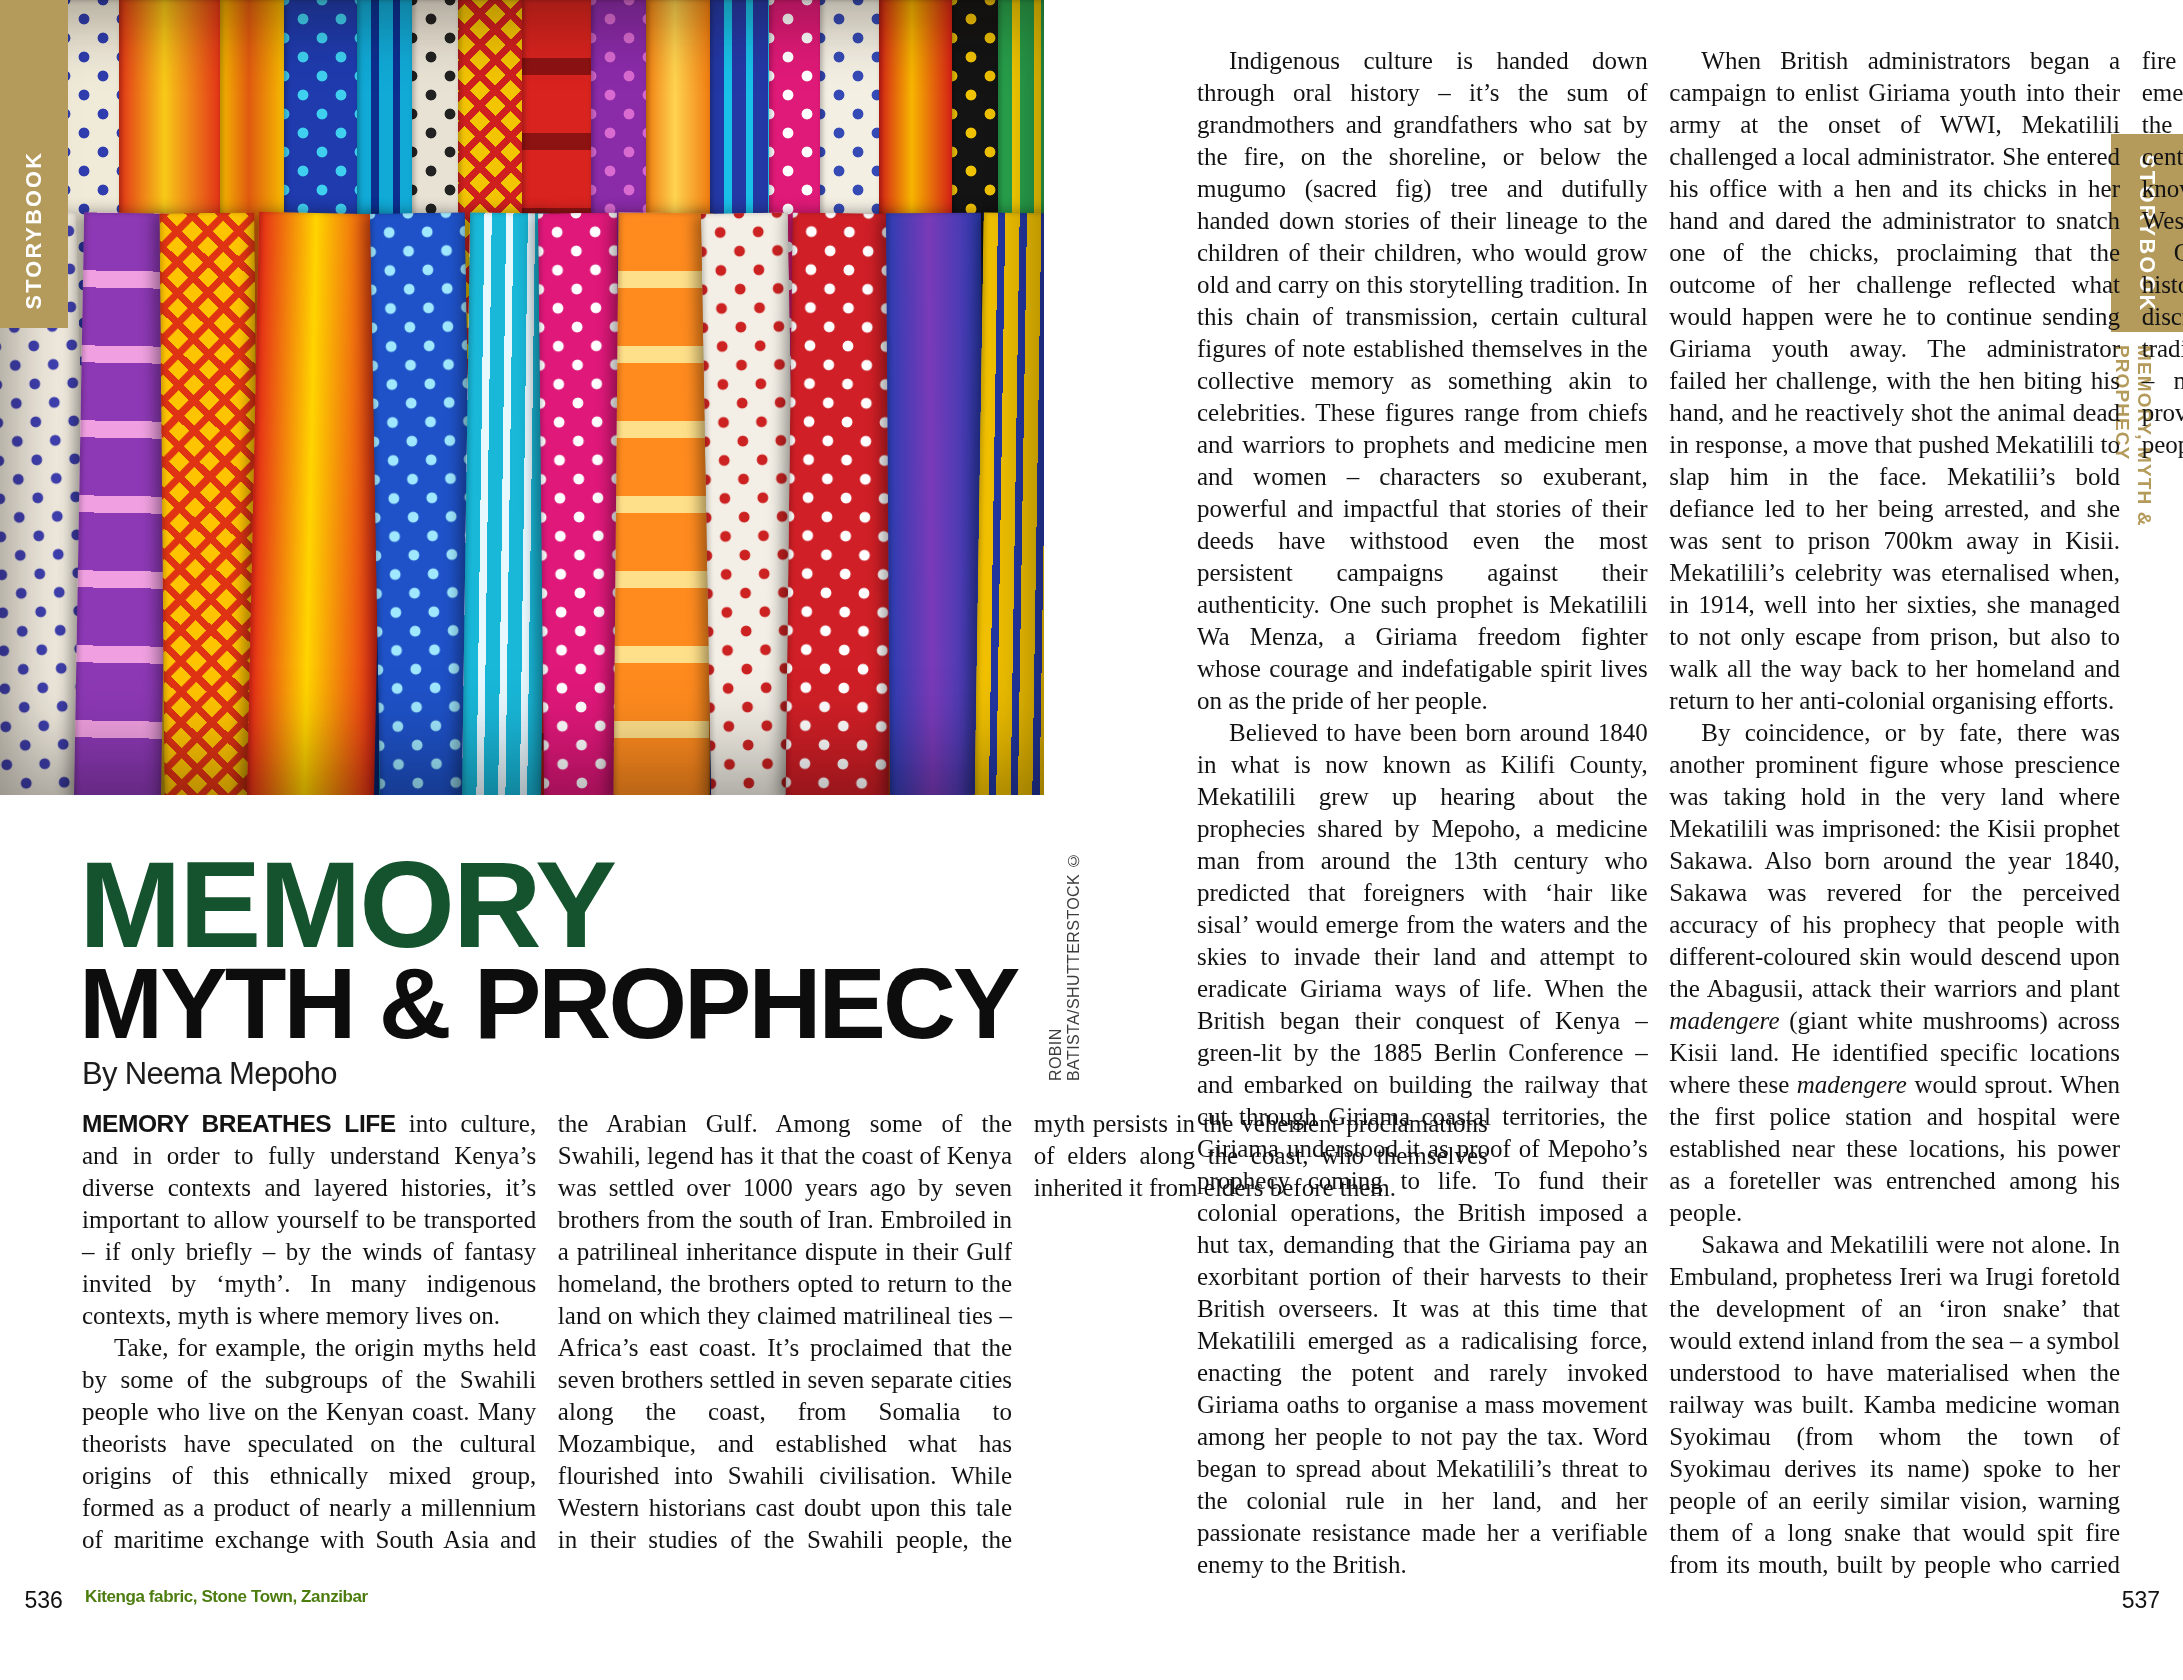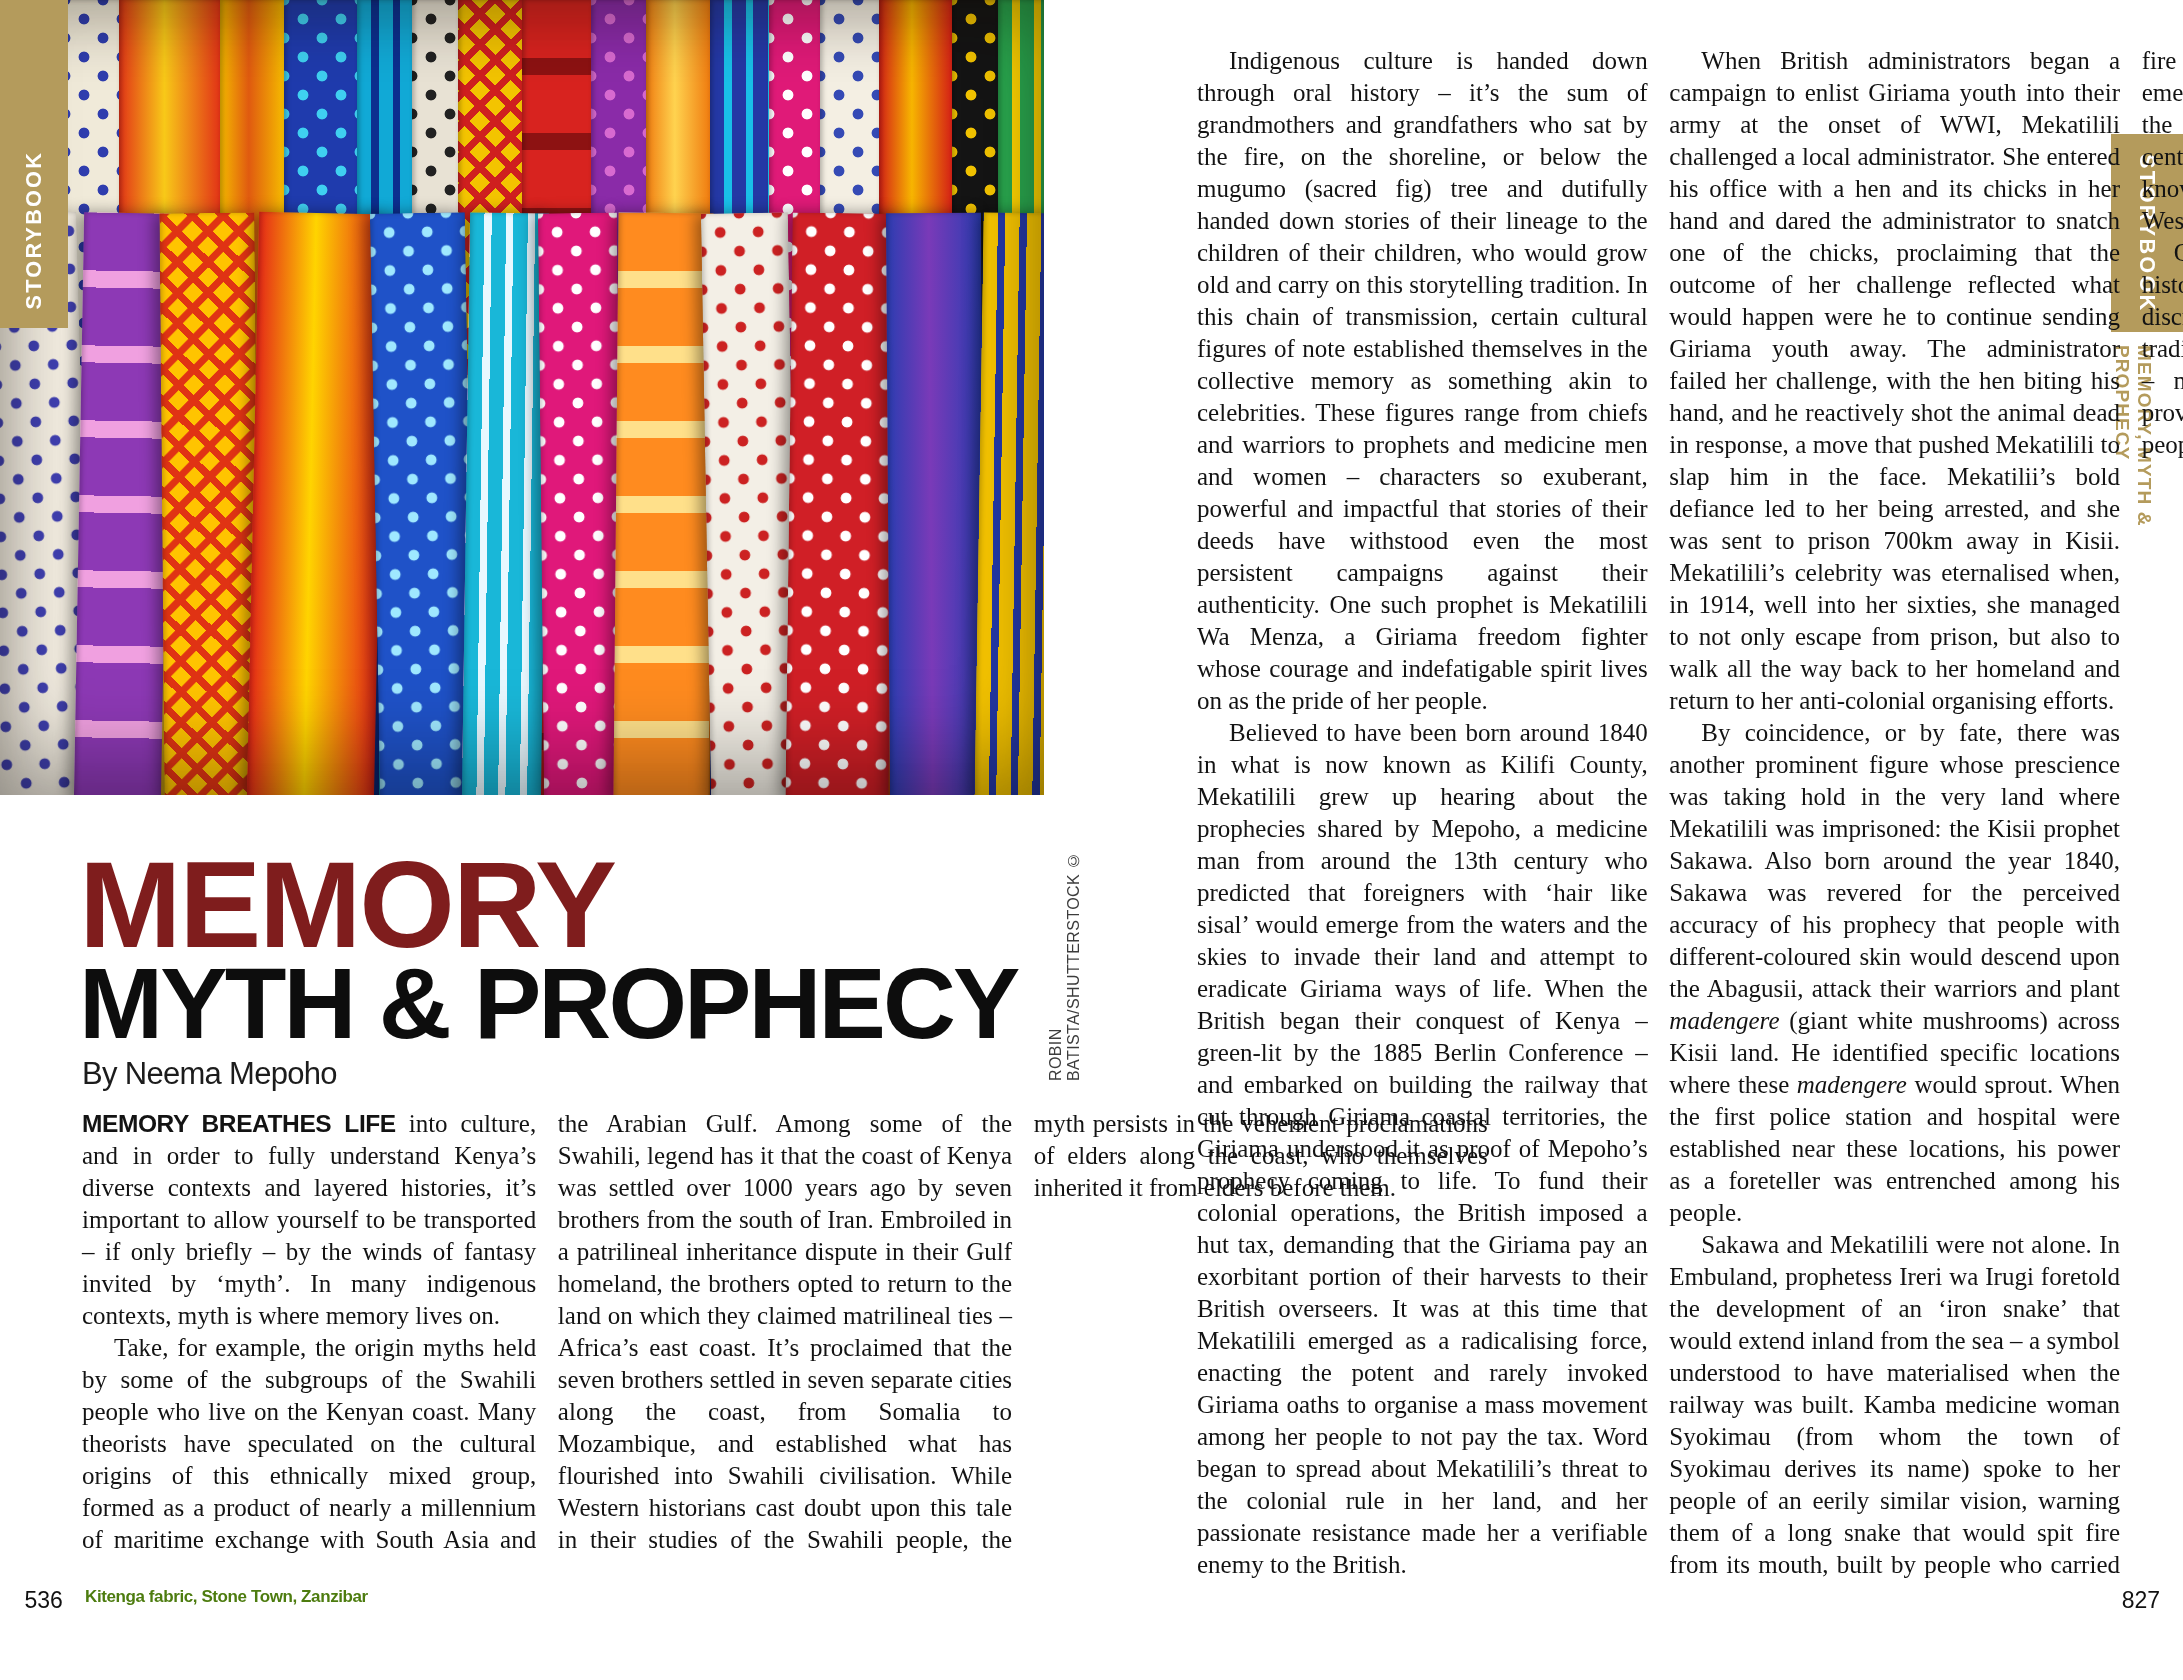--- a/index.html
+++ b/index.html
@@ -156,33 +156,33 @@
   <span class="tab-label vert-down">STORYBOOK</span>
 </div>
 <div class="tab-subtitle-wrap">
   <span class="tab-subtitle vert-down" style="color: rgb(180, 155, 92);">MEMORY, MYTH &amp; PROPHECY</span>
 </div>
 
 <div class="credit-wrap">
   <span class="credit vert-up">ROBIN BATISTA/SHUTTERSTOCK ©</span>
 </div>
 
-<div class="title-line1" style="color: #7f1d1d;">MEMORY</div>
+<div class="title-line1" style="color: #14532d;">MEMORY</div>
 <div class="title-line2">MYTH &amp; PROPHECY</div>
 <div class="byline">By Neema Mepoho</div>
 
 <div class="article article-left">
     <p><span class="lead-in">MEMORY BREATHES LIFE</span><span> into culture, and in order to fully understand Kenya’s diverse contexts and layered histories, it’s important to allow yourself to be transported – if only briefly – by the winds of fantasy invited by ‘myth’. In many indigenous contexts, myth is where memory lives on.</span></p>
     <p><span>Take, for example, the origin myths held by some of the subgroups of the Swahili people who live on the Kenyan coast. Many theorists have speculated on the cultural origins of this ethnically mixed group, formed as a product of nearly a millennium of maritime exchange with South Asia and the Arabian Gulf. Among some of the Swahili, legend has it that the coast of Kenya was settled over 1000 years ago by seven brothers from the south of Iran. Embroiled in a patrilineal inheritance dispute in their Gulf homeland, the brothers opted to return to the land on which they claimed matrilineal ties – Africa’s east coast. It’s proclaimed that the seven brothers settled in seven separate cities along the coast, from Somalia to Mozambique, and established what has flourished into Swahili civilisation. While Western historians cast doubt upon this tale in their studies of the Swahili people, the myth persists in the vehement proclamations of elders along the coast, who themselves inherited it from elders before them.</span></p>
   </div>
 <div class="article article-right">
     <p><span>Indigenous culture is handed down through oral history – it’s the sum of grandmothers and grandfathers who sat by the fire, on the shoreline, or below the mugumo (sacred fig) tree and dutifully handed down stories of their lineage to the children of their children, who would grow old and carry on this storytelling tradition. In this chain of transmission, certain cultural figures of note established themselves in the collective memory as something akin to celebrities. These figures range from chiefs and warriors to prophets and medicine men and women – characters so exuberant, powerful and impactful that stories of their deeds have withstood even the most persistent campaigns against their authenticity. One such prophet is Mekatilili Wa Menza, a Giriama freedom fighter whose courage and indefatigable spirit lives on as the pride of her people.</span></p>
     <p><span>Believed to have been born around 1840 in what is now known as Kilifi County, Mekatilili grew up hearing about the prophecies shared by Mepoho, a medicine man from around the 13th century who predicted that foreigners with ‘hair like sisal’ would emerge from the waters and the skies to invade their land and attempt to eradicate Giriama ways of life. When the British began their conquest of Kenya – green-lit by the 1885 Berlin Conference – and embarked on building the railway that cut through Giriama coastal territories, the Giriama understood it as proof of Mepoho’s prophecy coming to life. To fund their colonial operations, the British imposed a hut tax, demanding that the Giriama pay an exorbitant portion of their harvests to their British overseers. It was at this time that Mekatilili emerged as a radicalising force, enacting the potent and rarely invoked Giriama oaths to organise a mass movement among her people to not pay the tax. Word began to spread about Mekatilili’s threat to the colonial rule in her land, and her passionate resistance made her a verifiable enemy to the British.</span></p>
     <p><span>When British administrators began a campaign to enlist Giriama youth into their army at the onset of WWI, Mekatilili challenged a local administrator. She entered his office with a hen and its chicks in her hand and dared the administrator to snatch one of the chicks, proclaiming that the outcome of her challenge reflected what would happen were he to continue sending Giriama youth away. The administrator failed her challenge, with the hen biting his hand, and he reactively shot the animal dead in response, a move that pushed Mekatilili to slap him in the face. Mekatilii’s bold defiance led to her being arrested, and she was sent to prison 700km away in Kisii. Mekatilili’s celebrity was eternalised when, in 1914, well into her sixties, she managed to not only escape from prison, but also to walk all the way back to her homeland and return to her anti-colonial organising efforts.</span></p>
     <p><span>By coincidence, or by fate, there was another prominent figure whose prescience was taking hold in the very land where Mekatilili was imprisoned: the Kisii prophet Sakawa. Also born around the year 1840, Sakawa was revered for the perceived accuracy of his prophecy that people with different-coloured skin would descend upon the Abagusii, attack their warriors and plant </span><span class="ital">madengere</span><span> (giant white mushrooms) across Kisii land. He identified specific locations where these </span><span class="ital">madengere</span><span> would sprout. When the first police station and hospital were established near these locations, his power as a foreteller was entrenched among his people.</span></p>
     <p><span>Sakawa and Mekatilili were not alone. In Embuland, prophetess Ireri wa Irugi foretold the development of an ‘iron snake’ that would extend inland from the sea – a symbol understood to have materialised when the railway was built. Kamba medicine woman Syokimau (from whom the town of Syokimau derives its name) spoke to her people of an eerily similar vision, warning them of a long snake that would spit fire from its mouth, built by people who carried fire in their pockets. These legends, which emerged independent of one another across the country, have persisted for over a century and speak towards a way of knowing and relating to the world that defies Western understanding.</span></p>
     <p><span>Outside of the ‘proof’ that backs modern histories – many of which have worked to discredit indigenous memory-keeping traditions through the project of colonialism – mythology invites world-building and provides meaningful clues as to how a people come to make sense of their past.</span></p>
   </div>
 
 <div class="folio folio-left">536</div>
 <div class="photo-caption">Kitenga fabric, Stone Town, Zanzibar</div>
-<div class="folio folio-right">827</div>
+<div class="folio folio-right">537</div>
 
 
 </body></html>

